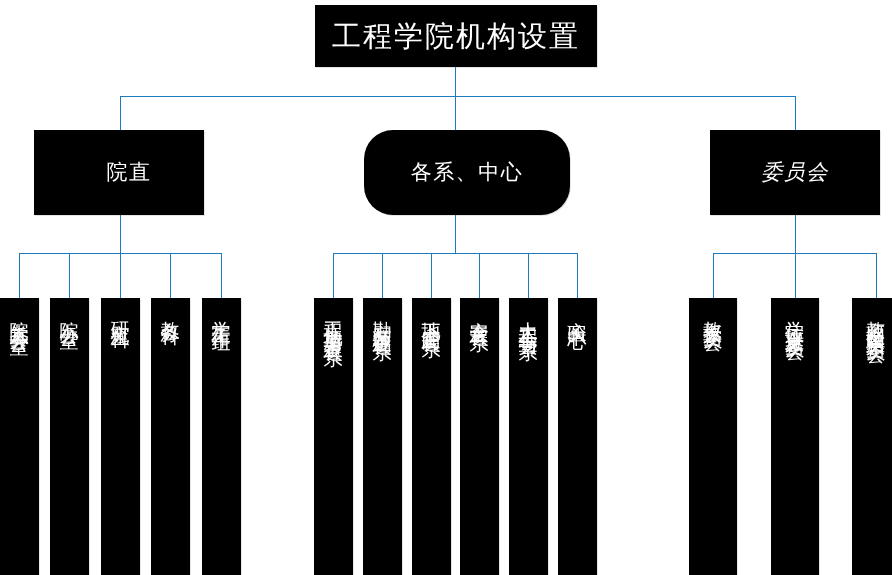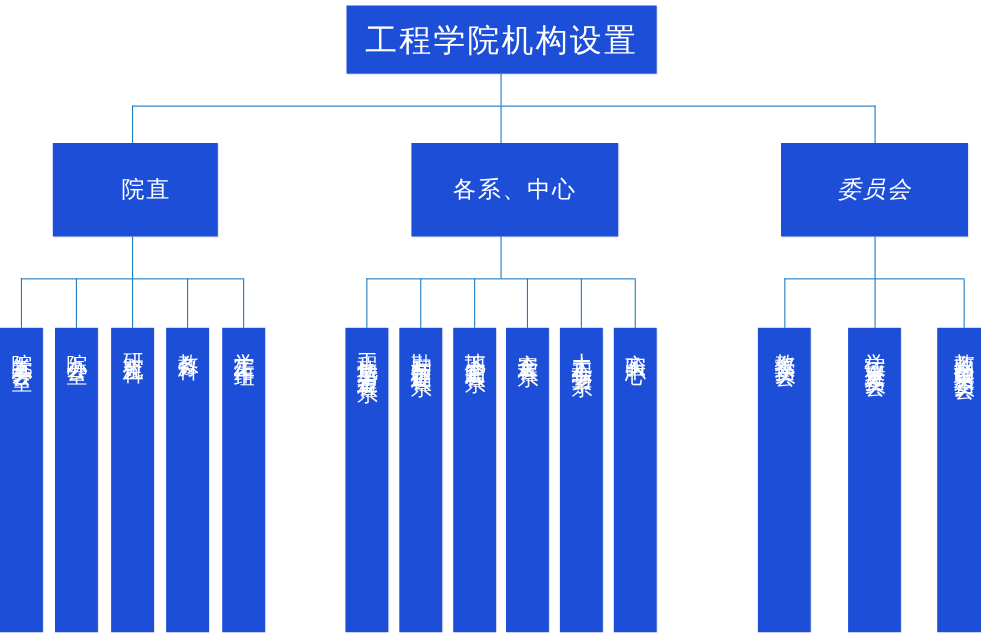--- a/index.html
+++ b/index.html
@@ -15,21 +15,21 @@
     position: relative;
     width: 892px;
     height: 575px;
     background: #ffffff;
     overflow: hidden;
   }
 
   
   .node {
     position: absolute;
-    background: #1d4ed8;
+    background: #000000;
     box-sizing: border-box;
     color: #ffffff;
     display: flex;
     align-items: center;
     justify-content: center;
     text-align: center;
     box-shadow: 1px 1px 0 rgba(0,0,0,0.10);
   }
   .node .label {
     display: block;
@@ -52,22 +52,22 @@
 
   
   .node-l2 {
     top: 130px;
     height: 85px;
   }
   .node-l2 .label {
     font-size: 21px;
     letter-spacing: 1.5px;
   }
-  .l2-a { left: 48px;  width: 150px; padding-left: 20px; }
-  .l2-b { left: 374px; width: 188px; }
+  .l2-a { left: 34px;  width: 170px; padding-left: 20px; }
+  .l2-b { left: 364px; width: 206px; border-radius: 29px; }
   .l2-c { left: 710px; width: 170px; font-style: italic; }
 
   
   .node-leaf {
     top: 298px;
     height: 282px;
     align-items: flex-start;
     justify-content: center;
     padding-top: 8px;
   }

